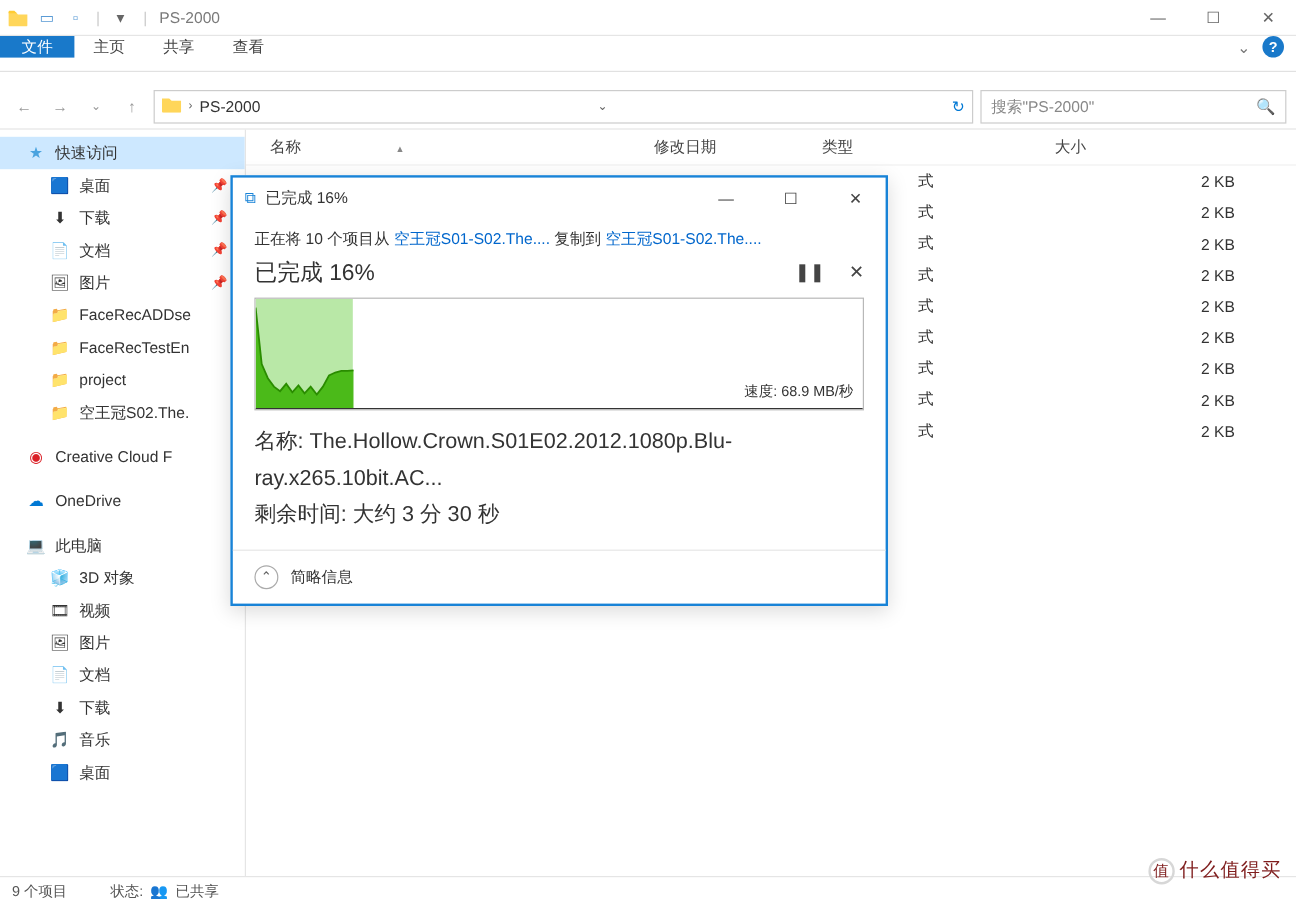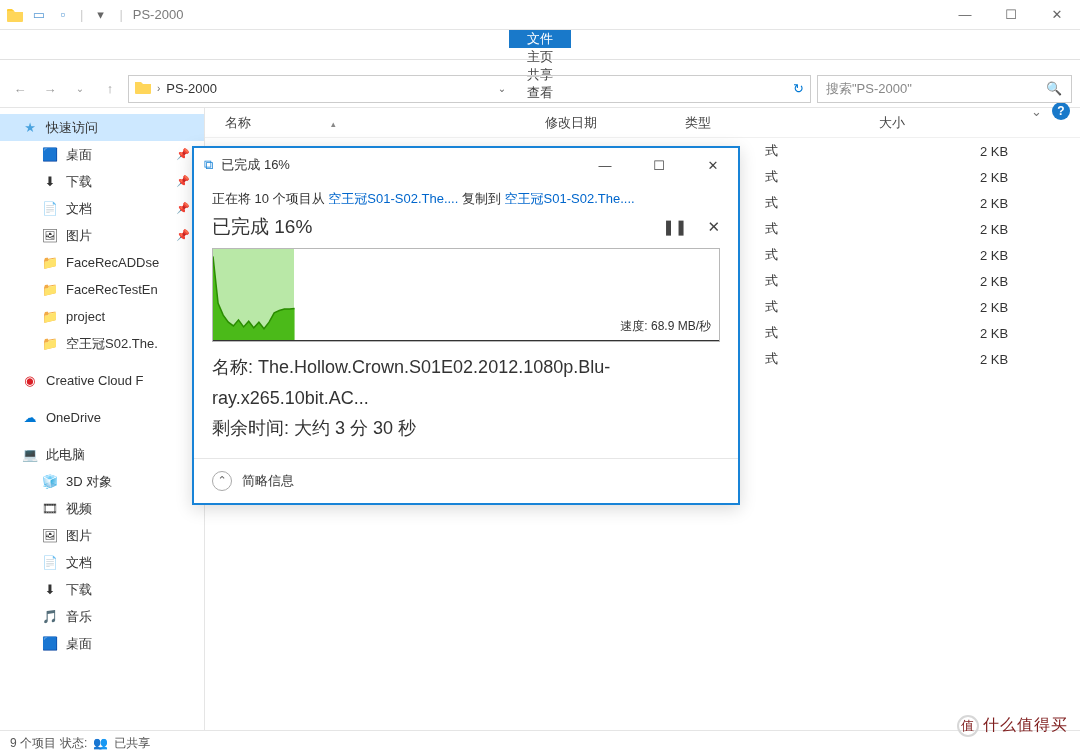--- a/index.html
+++ b/index.html
@@ -8,21 +8,21 @@
 
 .titlebar { height: 30px; display: flex; align-items: center; background: #fff; border-bottom: 1px solid #e5e5e5; }
 .titlebar .qat { display: flex; align-items: center; gap: 2px; padding: 0 4px; }
 .titlebar .qat .ico { width: 22px; height: 22px; display: flex; align-items: center; justify-content: center; }
 .titlebar .title { color: #7a7a7a; margin-left: 6px; font-size: 13px; }
 .titlebar .wincontrols { margin-left: auto; display: flex; }
 .titlebar .wincontrols .btn { width: 46px; height: 30px; display: flex; align-items: center; justify-content: center; color: #666; }
 .titlebar .divider { color: #ccc; margin: 0 4px; }
 
 
-.ribbon { height: 30px; display: flex; align-items: center; border-bottom: 1px solid #e1e1e1; flex-direction: column; }
+.ribbon { height: 30px; display: flex; align-items: flex-start; border-bottom: 1px solid #e1e1e1; }
 .ribbon .tab { padding: 0 16px; display: flex; align-items: center; font-size: 13px; color: #444; }
 .ribbon .tab.file { background: #1979ca; color: #fff; padding: 0 18px; }
 .ribbon .right { margin-left: auto; display: flex; align-items: center; padding-right: 10px; gap: 10px; color: #1979ca; }
 .help-circle { width: 18px; height: 18px; border-radius: 50%; background: #1979ca; color: #fff; display: flex; align-items: center; justify-content: center; font-size: 12px; font-weight: bold; }
 
 
 .navbar { height: 38px; display: flex; align-items: center; gap: 6px; padding: 4px 8px; border-bottom: 1px solid #e5e5e5; margin-top: 10px; }
 .navbar .arrow { width: 24px; height: 24px; display: flex; align-items: center; justify-content: center; color: #999; }
 .navbar .address { flex: 1; height: 28px; border: 1px solid #ccc; display: flex; align-items: center; padding: 0 6px; gap: 6px; }
 .navbar .address .crumb { color: #333; }
@@ -48,24 +48,24 @@
 
 .content { flex: 1; display: flex; flex-direction: column; }
 .columns { height: 30px; display: flex; align-items: center; border-bottom: 1px solid #f0f0f0; color: #444; font-size: 13px; padding-left: 20px; }
 .columns .col-name { width: 320px; }
 .columns .col-date { width: 140px; }
 .columns .col-type { width: 150px; }
 .columns .col-size { width: 100px; text-align: right; padding-right: 30px; }
 .columns .sort { font-size: 9px; color: #888; margin-left: 80px; }
 .rows { position: relative; }
 .row { height: 26px; display: flex; align-items: center; padding-left: 20px; font-size: 13px; }
-.row .c-size { margin-left: auto; width: 100px; text-align: left; padding-right: 30px; }
-
-
-.statusbar { position: absolute; bottom: 0; left: 0; right: 0; height: 25px; border-top: 1px solid #e5e5e5; display: flex; align-items: center; padding: 0 10px; gap: 4px; font-size: 12px; color: #555; background: #fff; }
+.row .c-size { margin-left: auto; width: 100px; text-align: center; padding-right: 30px; }
+
+
+.statusbar { position: absolute; bottom: 0; left: 0; right: 0; height: 25px; border-top: 1px solid #e5e5e5; display: flex; align-items: center; padding: 0 10px; gap: 36px; font-size: 12px; color: #555; background: #fff; }
 .statusbar .state { display: flex; align-items: center; gap: 6px; }
 
 
 .dialog { position: absolute; left: 192px; top: 146px; width: 548px; background: #fff; border: 2px solid #1883d7; box-shadow: 0 4px 16px rgba(0,0,0,.15); }
 .dialog .dtitle { height: 34px; display: flex; align-items: center; padding: 0 10px; gap: 8px; }
 .dialog .dtitle .txt { font-size: 13px; }
 .dialog .dtitle .dcontrols { margin-left: auto; display: flex; gap: 24px; color: #444; }
 .dialog .dtitle .dcontrols span { width: 30px; text-align: center; }
 .dialog .body { padding: 8px 18px 14px; }
 .dialog .copyline { font-size: 13px; margin-bottom: 6px; }

